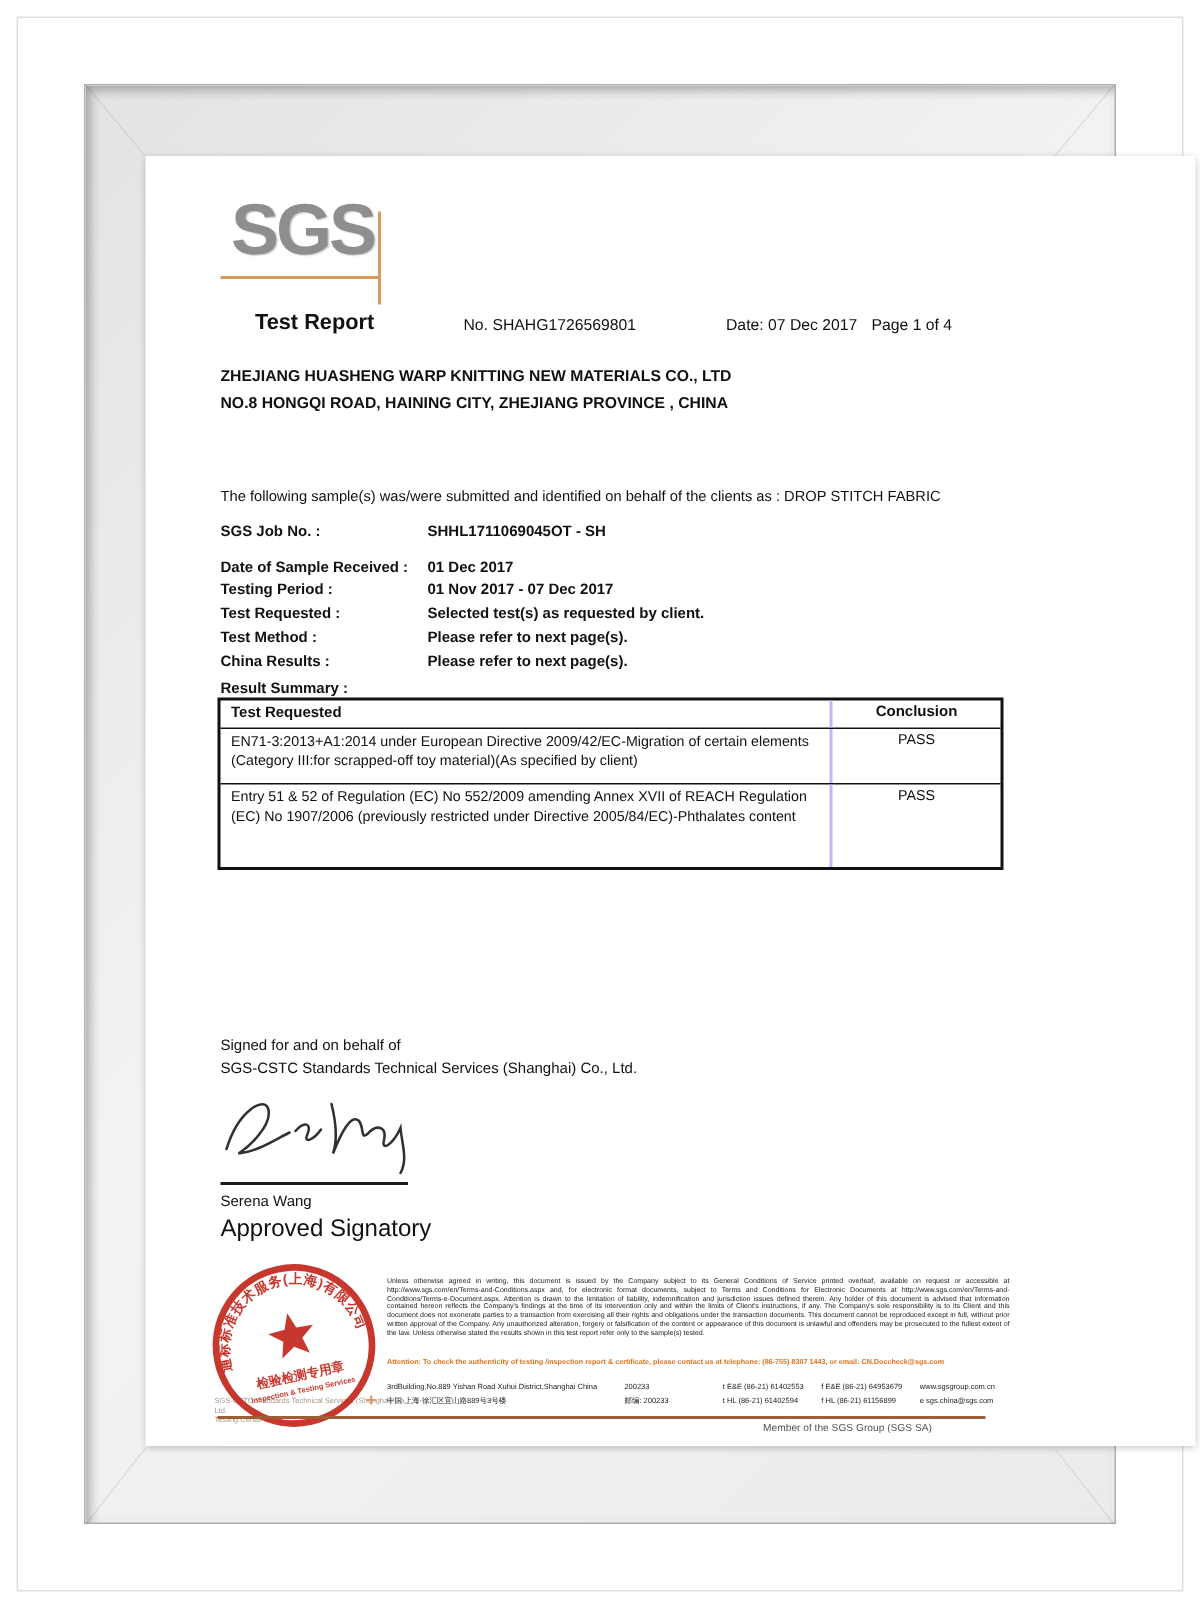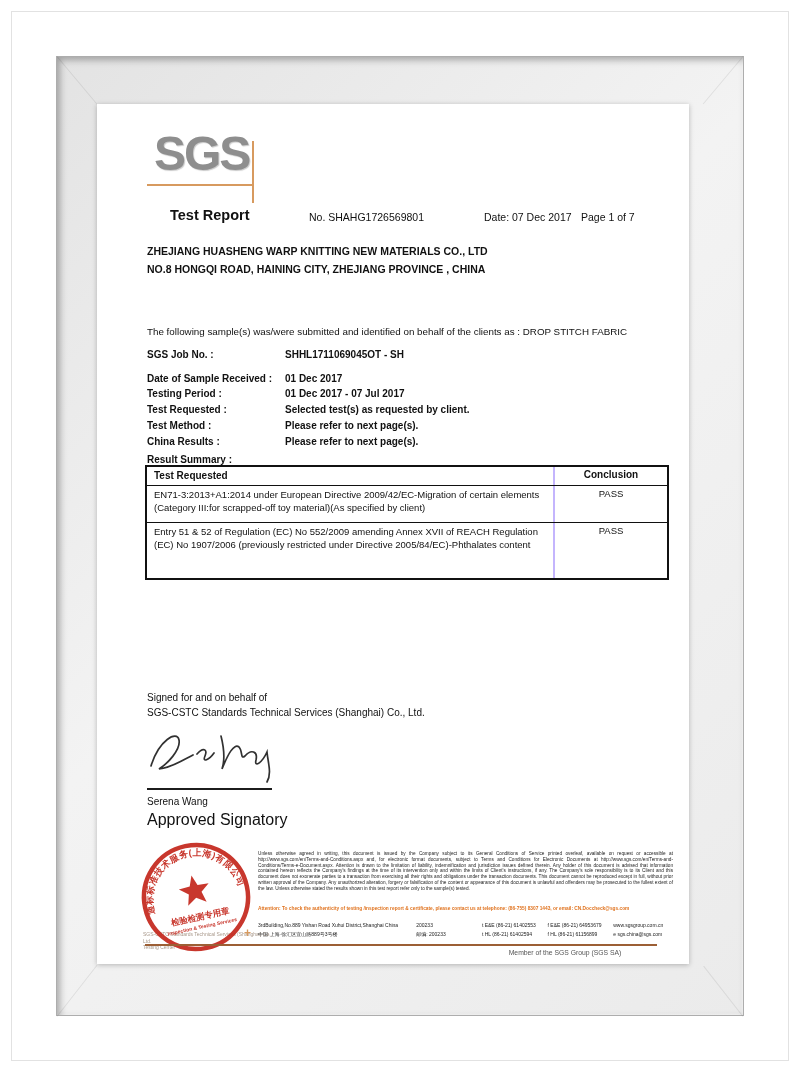--- a/index.html
+++ b/index.html
@@ -5,21 +5,21 @@
   html,body{margin:0;padding:0;width:800px;height:1072px;overflow:hidden;background:#ffffff;
             font-family:"Liberation Sans", sans-serif;}
   .stage{position:absolute;inset:0;width:800px;height:1072px;}
   
   .outer-line{position:absolute;inset:11px;border:1px solid #e2e2e2;}
   .mat{position:absolute;inset:56px;border:1px solid #adadad;
        background:linear-gradient(135deg,#e3e3e3 0%,#f3f3f3 45%,#ebebeb 100%);
        box-shadow:inset 3px 3px 7px rgba(0,0,0,.30), inset -1px -1px 2px rgba(255,255,255,.9);}
   .miter{position:absolute;height:1px;background:rgba(0,0,0,.08);transform-origin:left center;}
   
-  .paper{position:absolute;left:97px;top:104px;width:592px;height:860px;background:#ffffff;
+  .paper{position:absolute;left:97px;top:104px;width:700px;height:860px;background:#ffffff;
          box-shadow:0 1px 5px rgba(0,0,0,.25);color:#222;}
   .abs{position:absolute;}
   
   .logo{left:57px;top:26px;font-size:48px;font-weight:bold;color:#8e8e8e;letter-spacing:-2px;
         text-shadow:1px 1px 1px #c9c9c9;line-height:1;}
   .logo-underline{left:50px;top:80px;width:107px;height:2px;background:#d79a5f;}
   .logo-vline{left:155px;top:37px;width:2px;height:62px;background:#d79a5f;}
   .title{left:50px;top:103px;font-size:14.5px;font-weight:bold;color:#111;margin-left:23px;}
   .hmeta{font-size:10.5px;color:#111;top:107px;}
   
@@ -76,35 +76,35 @@
 
   <div class="paper">
 
     <div class="abs logo">SGS</div>
     <div class="abs logo-underline"></div>
     <div class="abs logo-vline"></div>
 
     <div class="abs title">Test Report</div>
     <div class="abs hmeta" style="left:212px;">No. SHAHG1726569801</div>
     <div class="abs hmeta" style="left:387px;">Date: 07 Dec 2017</div>
-    <div class="abs hmeta" style="left:484px;">Page 1 of 7</div>
+    <div class="abs hmeta" style="left:484px;">Page 1 of 4</div>
 
     <div class="abs client">
       <div>ZHEJIANG HUASHENG WARP KNITTING NEW MATERIALS CO., LTD</div>
       <div>NO.8 HONGQI ROAD, HAINING CITY, ZHEJIANG PROVINCE , CHINA</div>
     </div>
 
     <div class="abs sample">The following sample(s) was/were submitted and identified on behalf of the clients as : DROP STITCH FABRIC</div>
 
     <div class="abs dlabel" style="top:245px;">SGS Job No. :</div>
     <div class="abs dvalue" style="top:245px;">SHHL1711069045OT - SH</div>
     <div class="abs dlabel" style="top:269px;">Date of Sample Received :</div>
     <div class="abs dvalue" style="top:269px;">01 Dec 2017</div>
     <div class="abs dlabel" style="top:284px;">Testing Period :</div>
-    <div class="abs dvalue" style="top:284px;">01 Dec 2017 - 07 Jul 2017</div>
+    <div class="abs dvalue" style="top:284px;">01 Nov 2017 - 07 Dec 2017</div>
     <div class="abs dlabel" style="top:300px;">Test Requested :</div>
     <div class="abs dvalue" style="top:300px;">Selected test(s) as requested by client.</div>
     <div class="abs dlabel" style="top:316px;">Test Method :</div>
     <div class="abs dvalue" style="top:316px;">Please refer to next page(s).</div>
     <div class="abs dlabel" style="top:332px;">China Results :</div>
     <div class="abs dvalue" style="top:332px;">Please refer to next page(s).</div>
 
     <div class="abs rsummary">Result Summary :</div>
 
     <div class="abs rtable">

